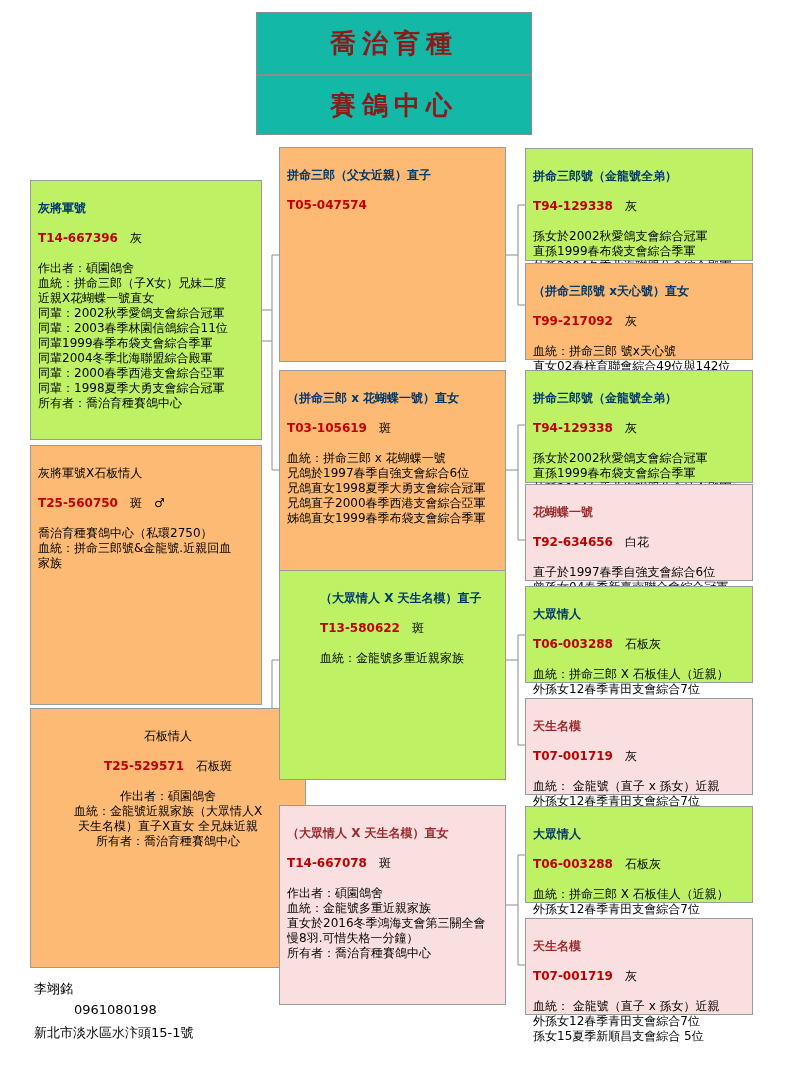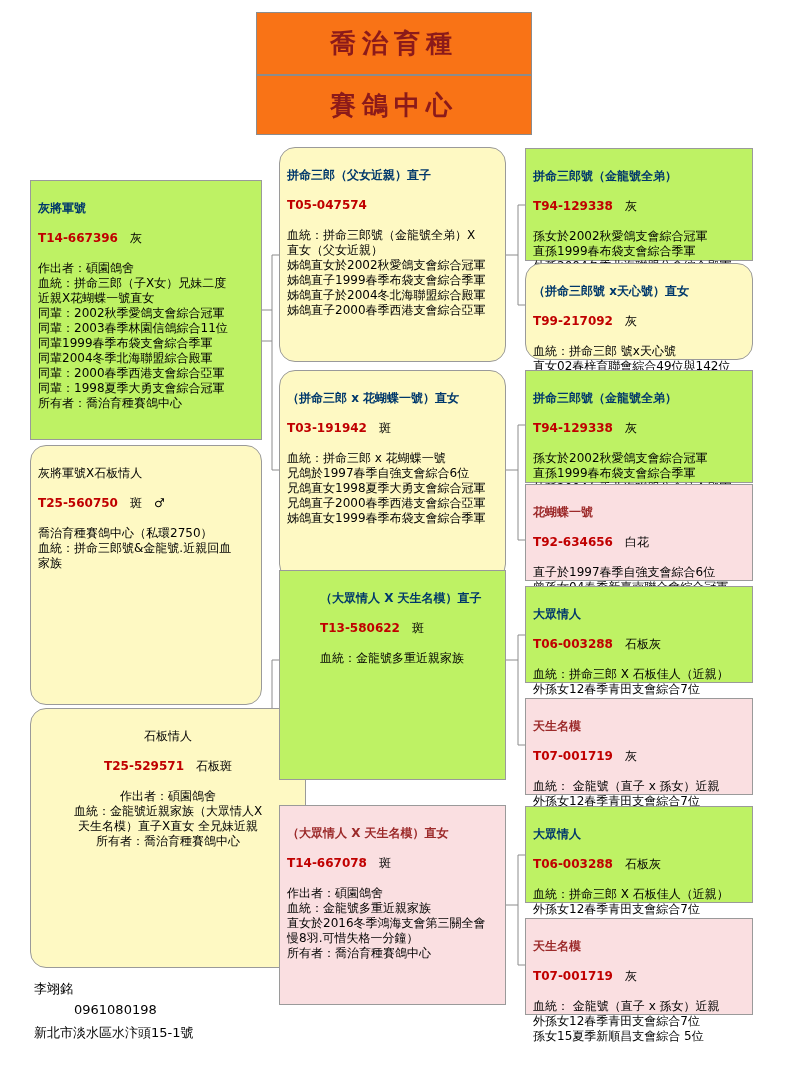--- a/index.html
+++ b/index.html
@@ -15,26 +15,26 @@
   .box{
     position:absolute;
     box-sizing:border-box;
     border:1px solid #9a9a9a;
     padding:5px 7px;
     line-height:15px;
     white-space:pre-line;
   }
   .blue{background:#bef264;}
   .pink{background:#fadfe1;}
-  .white{background:#fef9c3;border-radius:16px;}
+  .white{background:#fdba74;}
   .title-box{
     position:absolute;
     box-sizing:border-box;
     border:1px solid #8c8c8c;
-    background:#f97316;
+    background:#14b8a6;
     display:flex;
     align-items:center;
     justify-content:center;
   }
   .title-text{
     font-family:"DejaVu Serif","Liberation Serif",serif;
     color:#8b1a1a;
     font-size:26px;
     letter-spacing:6px;
     font-weight:bold;
@@ -112,31 +112,25 @@
   <div><span class="code">T25-529571</span>　<span>石板斑</span></div>
   <div>作出者：碩園鴿舍
 血統：金龍號近親家族（大眾情人X
 天生名模）直子X直女 全兄妹近親
 所有者：喬治育種賽鴿中心</div>
 </div>
 
 <div class="box white" style="left:279px;top:147px;width:227px;height:215px;">
   <div class="hdr">拼命三郎（父女近親）直子</div>
   <div><span class="code">T05-047574</span></div>
-  <div>血統：拼命三郎號（金龍號全弟）X
-直女（父女近親）
-姊鴿直女於2002秋愛鴿支會綜合冠軍
-姊鴿直子1999春季布袋支會綜合季軍
-姊鴿直子於2004冬北海聯盟綜合殿軍
-姊鴿直子2000春季西港支會綜合亞軍</div>
 </div>
 
 <div class="box white" style="left:279px;top:370px;width:227px;height:210px;">
   <div class="hdr">（拼命三郎 x 花蝴蝶一號）直女</div>
-  <div><span class="code">T03-191942</span>　<span>斑</span></div>
+  <div><span class="code">T03-105619</span>　<span>斑</span></div>
   <div>血統：拼命三郎 x 花蝴蝶一號
 兄鴿於1997春季自強支會綜合6位
 兄鴿直女1998夏季大勇支會綜合冠軍
 兄鴿直子2000春季西港支會綜合亞軍
 姊鴿直女1999春季布袋支會綜合季軍</div>
 </div>
 
 <div class="box blue" style="left:279px;top:570px;width:227px;height:210px;padding-left:40px;">
   <div class="hdr">（大眾情人 X 天生名模）直子</div>
   <div><span class="code">T13-580622</span>　<span>斑</span></div>

